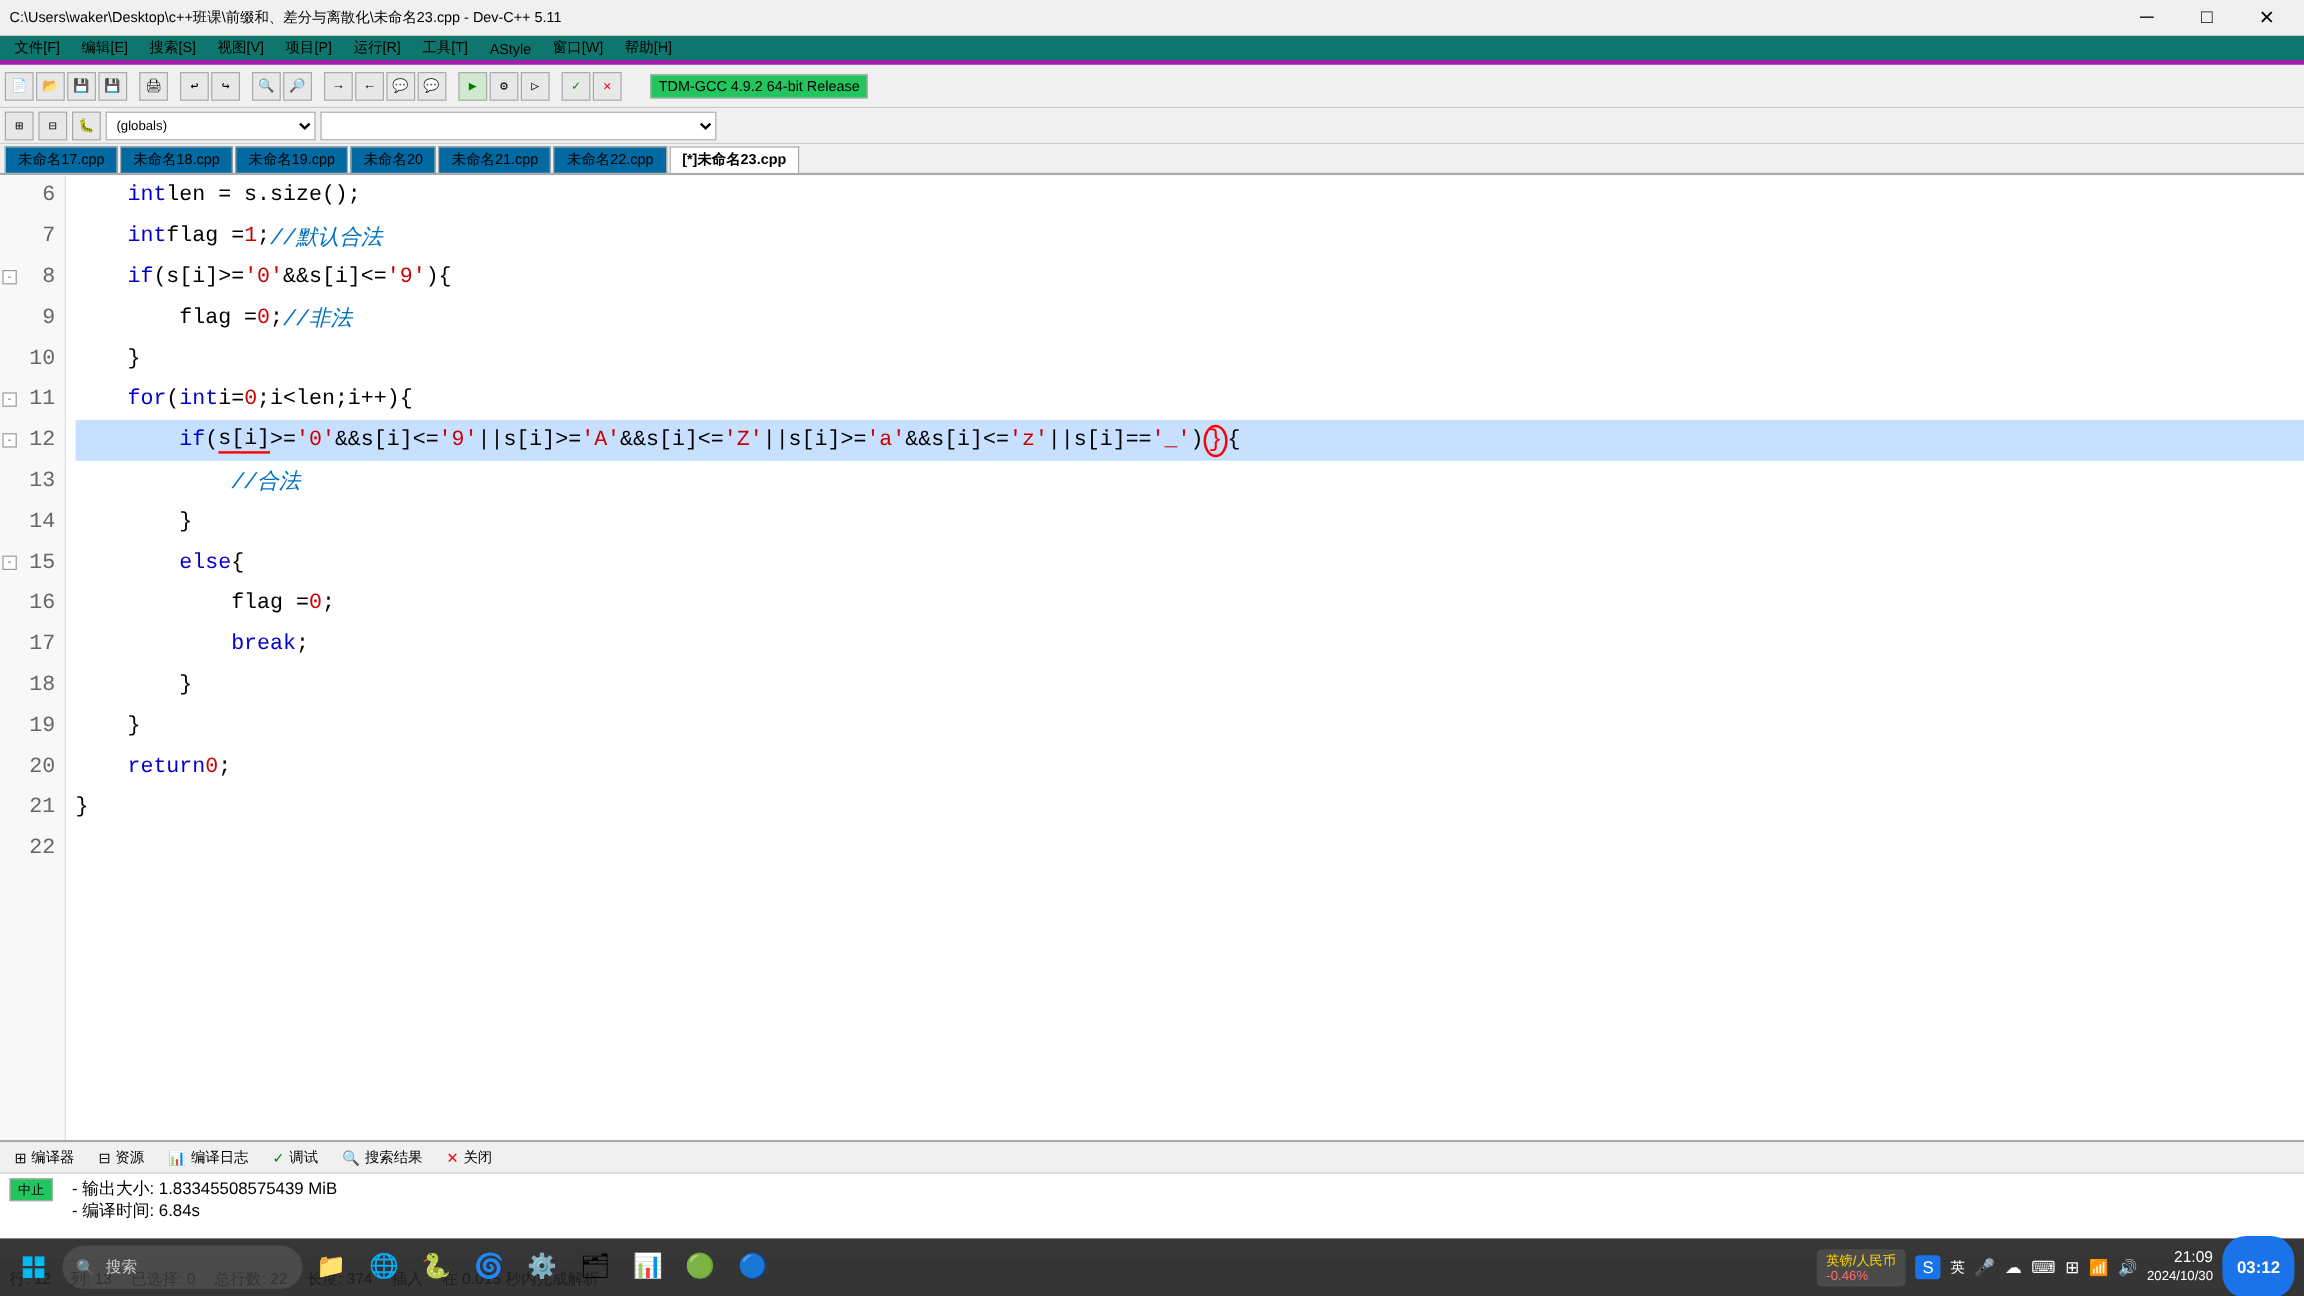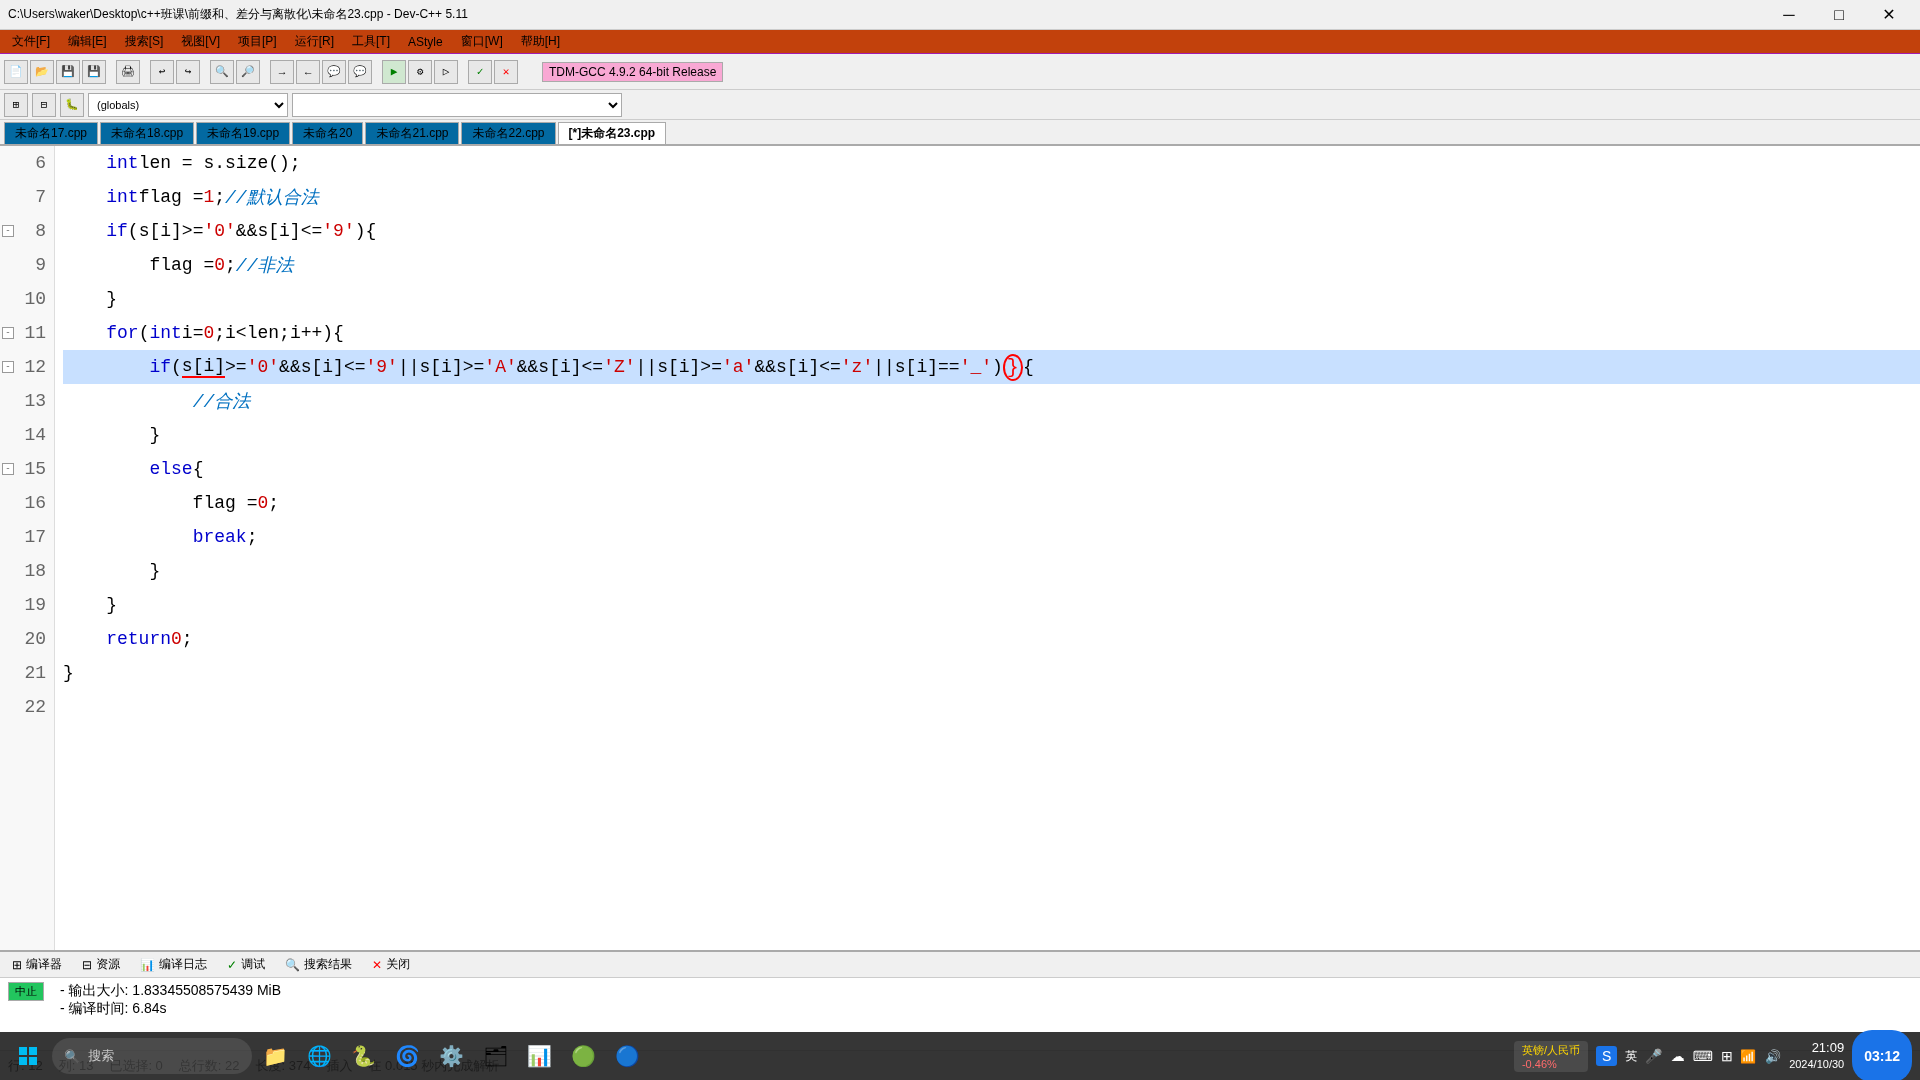--- a/index.html
+++ b/index.html
@@ -26,26 +26,26 @@
     }
     #title-bar .window-controls { display: flex; gap: 4px; }
     #title-bar .win-btn {
       width: 46px; height: 30px;
       display: flex; align-items: center; justify-content: center;
       cursor: pointer; font-size: 16px;
     }
 
     
     #menu-bar {
-      background: #c2410c;
+      background: #0f766e;
       height: 24px;
       display: flex;
-      align-items: center;
+      align-items: flex-end;
       padding: 0 4px;
-      border-bottom: 1px solid #a21caf;
+      border-bottom: 4px solid #a21caf;
       font-size: 12px;
       font-family: 'Microsoft YaHei', sans-serif;
       gap: 2px;
     }
     .menu-item {
       padding: 2px 8px;
       cursor: pointer;
       white-space: nowrap;
     }
 
@@ -65,21 +65,21 @@
       border: 1px solid #aaa;
       display: flex; align-items: center; justify-content: center;
       cursor: pointer; font-size: 11px;
     }
     .tb-separator { width: 6px; }
     .compiler-select {
       height: 24px; font-size: 11px;
       background: white; border: 1px solid #aaa;
       padding: 0 4px;
       font-family: 'Microsoft YaHei', sans-serif;
-      width: 200px;
+      width: 175px;
     }
 
     
     #toolbar2 {
       background: #f0f0f0;
       height: 30px;
       display: flex;
       align-items: center;
       padding: 0 4px;
       border-bottom: 1px solid #ccc;
@@ -327,21 +327,21 @@
   <div class="tb-btn">💬</div>
   <div class="tb-btn">💬</div>
   <div class="tb-separator"></div>
   <div class="tb-btn" style="background:#d0e8d0; color:green;">▶</div>
   <div class="tb-btn">⚙</div>
   <div class="tb-btn">▷</div>
   <div class="tb-separator"></div>
   <div class="tb-btn" style="color:green;">✓</div>
   <div class="tb-btn" style="color:red;">✕</div>
   <div class="tb-separator" style="width:20px;"></div>
-  <div style="display:flex;align-items:center;border:1px solid #aaa;background:#f9a8d4;padding:2px 6px;font-size:12px;font-family:'Microsoft YaHei',sans-serif;">
+  <div style="display:flex;align-items:center;border:1px solid #aaa;background:#22c55e;padding:2px 6px;font-size:12px;font-family:'Microsoft YaHei',sans-serif;">
     <span>TDM-GCC 4.9.2 64-bit Release</span>
   </div>
 </div>
 
 <div id="toolbar2">
   <div class="tb-btn">⊞</div>
   <div class="tb-btn">⊟</div>
   <div class="tb-btn">🐛</div>
   <select class="compiler-select">
     <option>(globals)</option>

